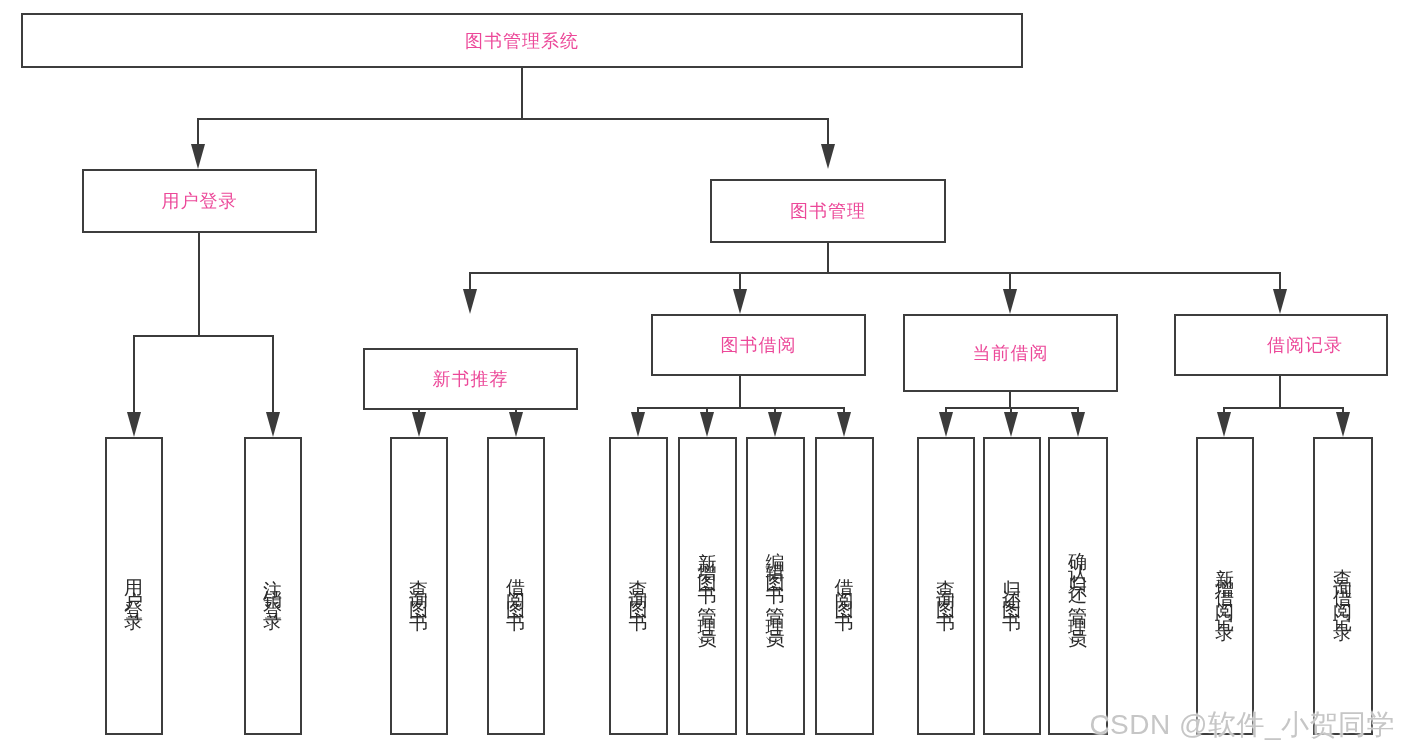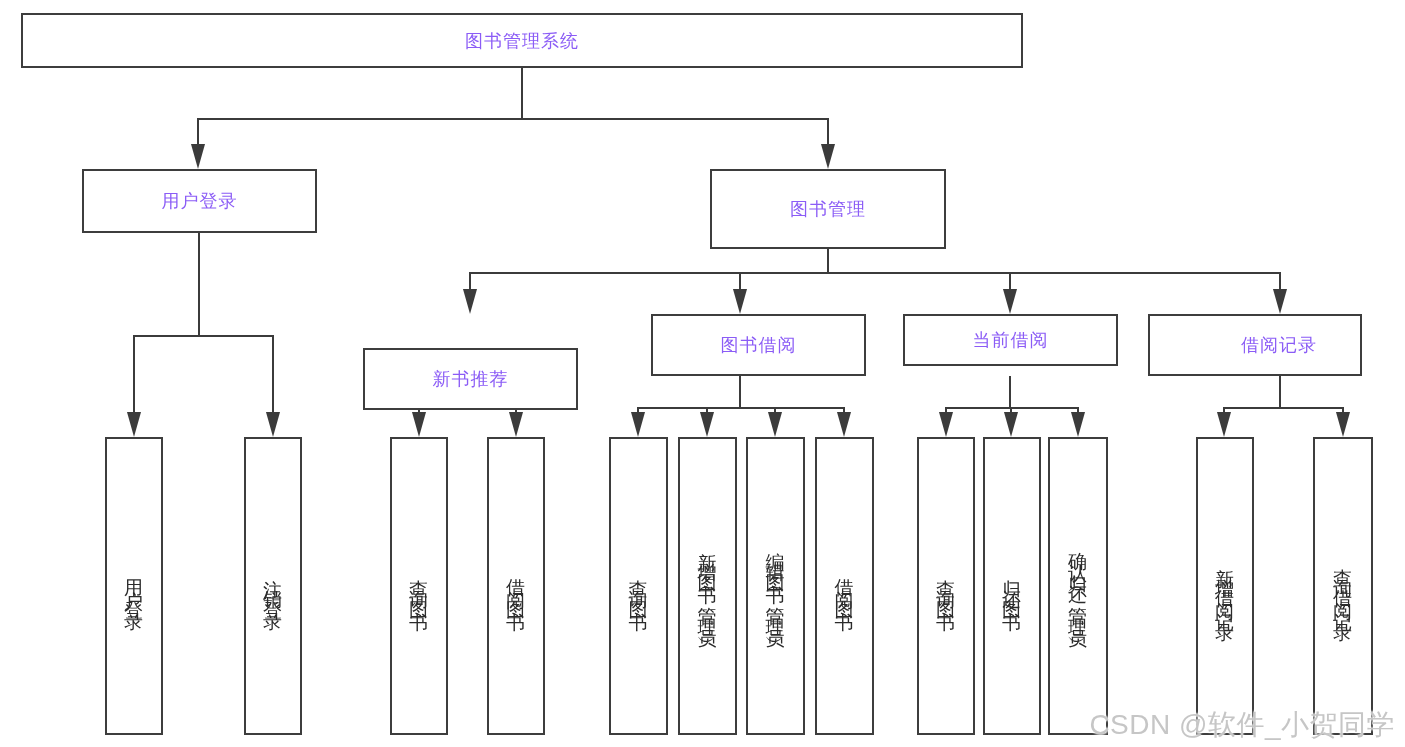--- a/index.html
+++ b/index.html
@@ -22,21 +22,21 @@
     box-sizing: border-box;
     background: #ffffff;
     border: 2px solid #3d3d3d;
     display: flex;
     align-items: center;
     justify-content: center;
     z-index: 2;
   }
   .hlabel {
     font-size: 18px;
-    color: #8b5cf6;
+    color: #ec4899;
     letter-spacing: 1px;
     white-space: nowrap;
   }
   .vlabel {
     writing-mode: vertical-rl;
     text-orientation: mixed;
     font-size: 19px;
     letter-spacing: 11px;
     color: #2b2b2b;
     line-height: 1;
@@ -125,34 +125,34 @@
     </g>
   </svg>
 
   <div class="node" style="left:21px; top:13px; width:1002px; height:55px;">
     <span class="hlabel">图书管理系统</span>
   </div>
 
   <div class="node" style="left:82px; top:169px; width:235px; height:64px;">
     <span class="hlabel">用户登录</span>
   </div>
-  <div class="node" style="left:710px; top:169px; width:236px; height:80px;">
+  <div class="node" style="left:710px; top:179px; width:236px; height:64px;">
     <span class="hlabel">图书管理</span>
   </div>
 
   <div class="node" style="left:363px; top:314px; width:215px; height:62px;margin-top:34px;">
     <span class="hlabel">新书推荐</span>
   </div>
   <div class="node" style="left:651px; top:314px; width:215px; height:62px;">
     <span class="hlabel">图书借阅</span>
   </div>
-  <div class="node" style="left:903px; top:314px; width:215px; height:52px;">
+  <div class="node" style="left:903px; top:314px; width:215px; height:78px;">
     <span class="hlabel">当前借阅</span>
   </div>
-  <div class="node" style="left:1148px; top:314px; width:214px; height:62px;padding-left:48px;">
+  <div class="node" style="left:1174px; top:314px; width:214px; height:62px;padding-left:48px;">
     <span class="hlabel">借阅记录</span>
   </div>
 
   <div class="node" style="left:105px; top:437px; width:58px; height:298px;">
     <span class="vlabel">用户登录</span>
   </div>
   <div class="node" style="left:244px; top:437px; width:58px; height:298px;">
     <span class="vlabel">注销登录</span>
   </div>
 

